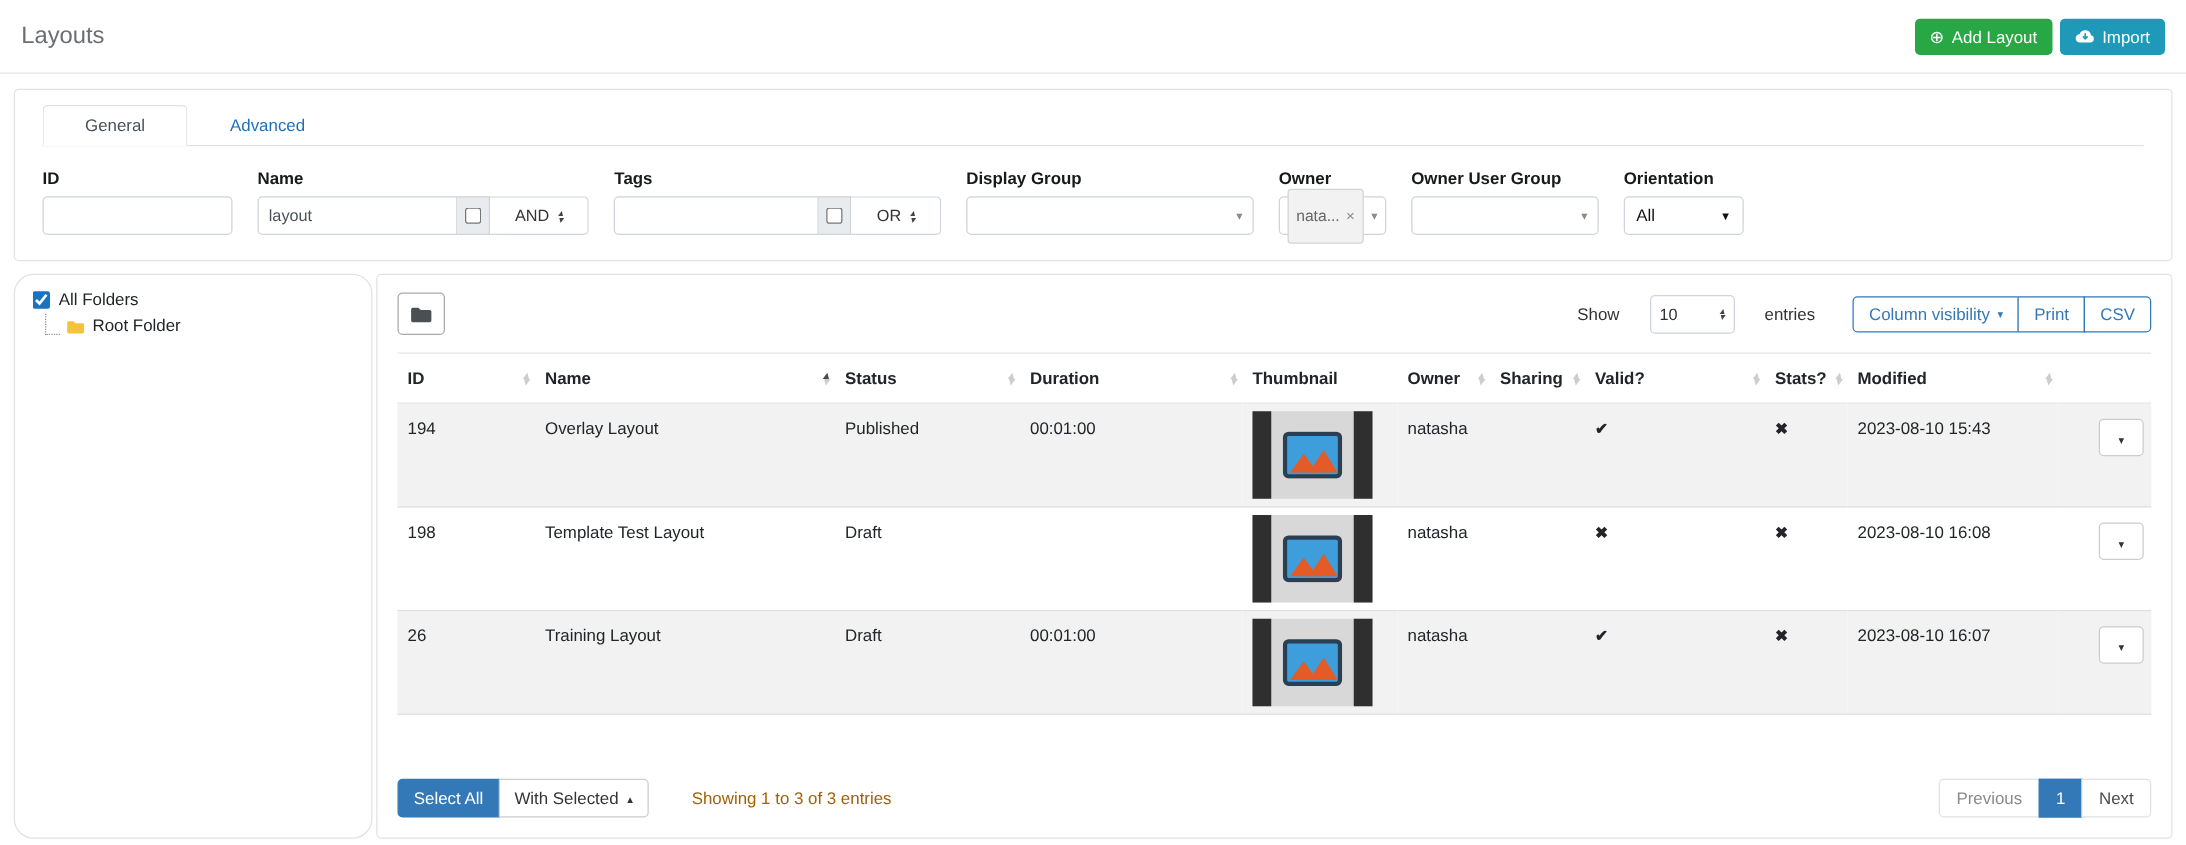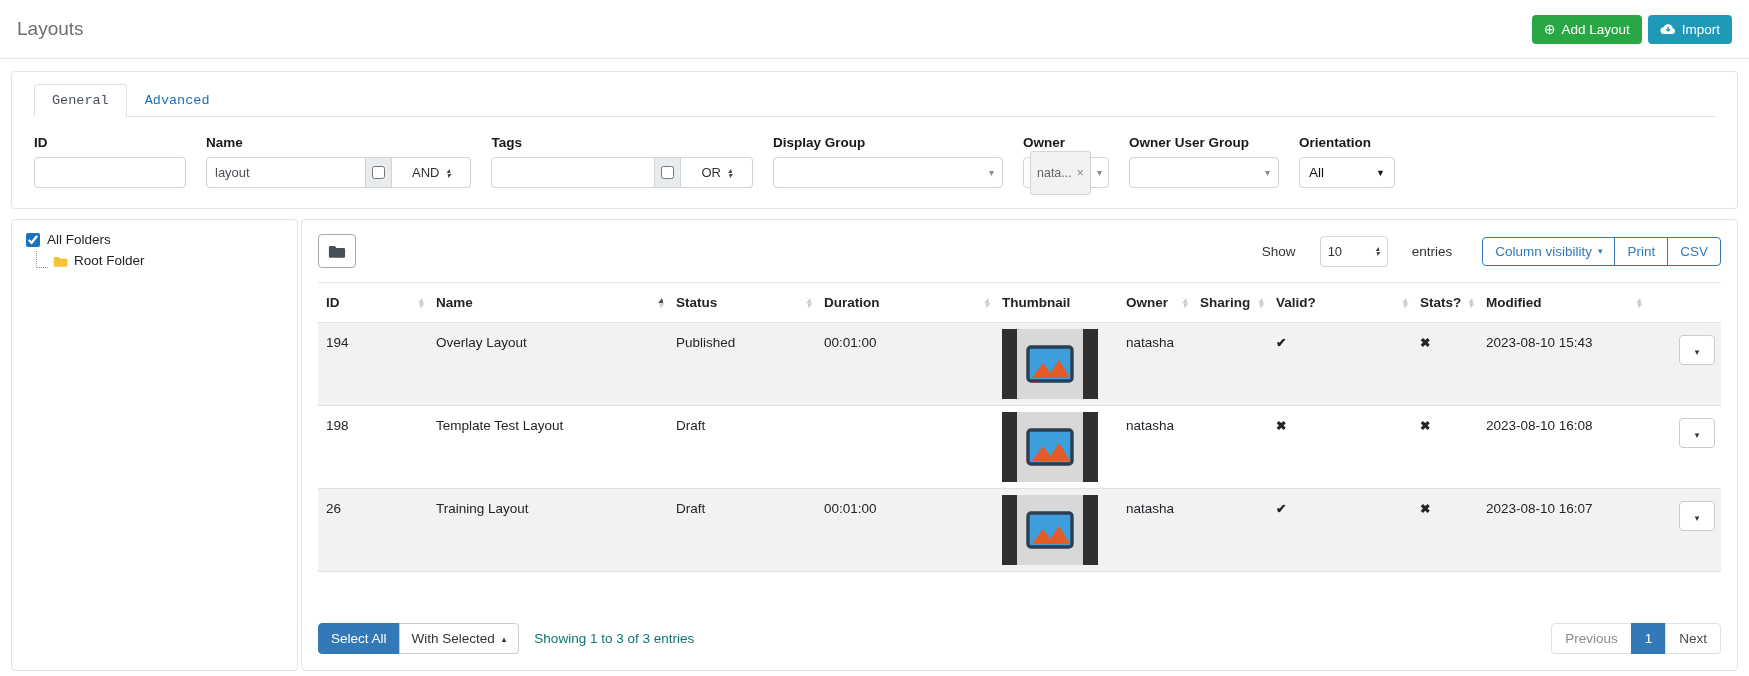--- a/index.html
+++ b/index.html
@@ -14,22 +14,22 @@
   .btn { display:inline-flex; align-items:center; gap:6px; border:none; border-radius:4px;
          padding:7px 12px; font-size:13.5px; cursor:pointer; font-family:inherit; }
   .btn-green { background:#28a745; color:#fff; }
   .btn-teal  { background:#1e9ab8; color:#fff; }
   .btn .ico { font-size:14px; line-height:1; display:inline-flex; align-items:center; }
 
   
   .filter-card { margin:12px 11px 0 11px; border:1px solid #e2e2e2; border-radius:4px;
                  background:#fff; padding:12px 22px 20px 22px; }
   .tabs { display:flex; border-bottom:1px solid #dee2e6; }
-  .tab { padding:8px 17px; font-size:13.5px; cursor:pointer; border:1px solid transparent;
-         border-radius:4px 4px 0 0; margin-bottom:-1px;font-family:Liberation Mono, monospace; }
+  .tab { padding:8px 33px; font-size:13.5px; cursor:pointer; border:1px solid transparent;
+         border-radius:4px 4px 0 0; margin-bottom:-1px; }
   .tab.active { border-color:#dee2e6 #dee2e6 #fff; color:#495057; background:#fff; }
   .tab.link { color:#1d70b8; }
   .fields { display:flex; gap:20px; margin-top:18px; align-items:flex-start; }
   .field label { display:block; font-weight:700; font-size:13.5px; margin-bottom:7px; color:#17191b; }
   .txt { height:31px; border:1px solid #ced4da; border-radius:4px; padding:0 8px;
          font-size:13px; color:#495057; font-family:inherit; outline:none; background:#fff; }
   .w-id { width:152px; } .w-name { width:160px; } .w-tags { width:164px; } .w-code { width:160px; }
   .igroup { display:flex; }
   .igroup .txt { border-radius:4px 0 0 4px; }
   .addon { width:26px; border:1px solid #ced4da; border-left:none; background:#e9ecef;
@@ -46,21 +46,21 @@
   .chip { display:inline-flex; align-items:center; gap:5px; background:#f2f2f2; border:1px solid #d4d4d4;
           border-radius:3px; padding:14px 6px; font-size:12.5px; color:#666; }
   .chip-x { color:#888; cursor:pointer; font-size:12px; }
   .native-select { width:96px; height:31px; border:1px solid #ced4da; border-radius:4px; background:#fff;
           display:flex; align-items:center; justify-content:space-between; padding:0 9px; cursor:pointer;
           font-size:13.5px; color:#111; }
   .chev { font-size:9px; color:#111; }
 
   
   .content { display:flex; gap:3px; margin:10px 11px 0 11px; align-items:stretch; }
-  .folder-panel { width:287px; border:1px solid #e2e2e2; border-radius:4px; background:#fff; padding:12px 14px; }
+  .folder-panel { width:287px; border:1px solid #e2e2e2; border-radius:16px; background:#fff; padding:12px 14px; }
   .allfolders { display:flex; align-items:center; gap:7px; font-size:13.5px; cursor:pointer; }
   .allfolders input { width:14px; height:14px; accent-color:#1a73c1; }
   .tree-item { display:flex; align-items:flex-end; margin:4px 0 0 10px; cursor:pointer; font-size:13.5px; }
   .tree-line { display:inline-block; width:12px; height:17px; border-left:1px dotted #949494;
                border-bottom:1px dotted #949494; margin-right:5px; }
   .tree-item svg { margin-right:6px; }
 
   .table-card { flex:1; border:1px solid #e2e2e2; border-radius:4px; background:#fff;
                 padding:14px 16px 16px 16px; min-height:452px; display:flex; flex-direction:column; }
   .toolbar { display:flex; align-items:center; justify-content:space-between; }
@@ -95,21 +95,21 @@
   .td-act { text-align:right; padding-right:6px; }
   .row-menu-btn { width:36px; height:30px; background:#fff; border:1px solid #ccc; border-radius:4px;
                   cursor:pointer; color:#333; }
 
   .table-footer { margin-top:auto; padding-top:16px; display:flex; align-items:center; }
   .btn-primary { background:#3379b7; color:#fff; border:1px solid #3379b7; padding:7px 12px;
                  border-radius:4px 0 0 4px; font-size:13.5px; cursor:pointer; font-family:inherit; }
   .btn-default { background:#fff; color:#333; border:1px solid #ccc; padding:7px 12px; margin-left:-1px;
                  border-radius:0 4px 4px 0; font-size:13.5px; cursor:pointer; font-family:inherit;
                  display:inline-flex; align-items:center; gap:7px; }
-  .showing { margin-left:15px; color:#0f766e; }
+  .showing { margin-left:34px; color:#a16207; }
   .pagination { margin-left:auto; display:flex;justify-content:center; }
   .page-btn { background:#fff; border:1px solid #dee2e6; padding:7px 13px; font-size:13.5px; cursor:pointer;
               font-family:inherit; }
   .page-prev { border-radius:4px 0 0 4px; color:#8a8a8a; }
   .page-num  { background:#3379b7; border-color:#3379b7; color:#fff; margin-left:-1px; }
   .page-next { border-radius:0 4px 4px 0; color:#4a4a4a; margin-left:-1px; }
 
   .page-bottom-border { margin-top:8px; border-top:1px solid #e2e2e2; }
 </style>
 </head>

